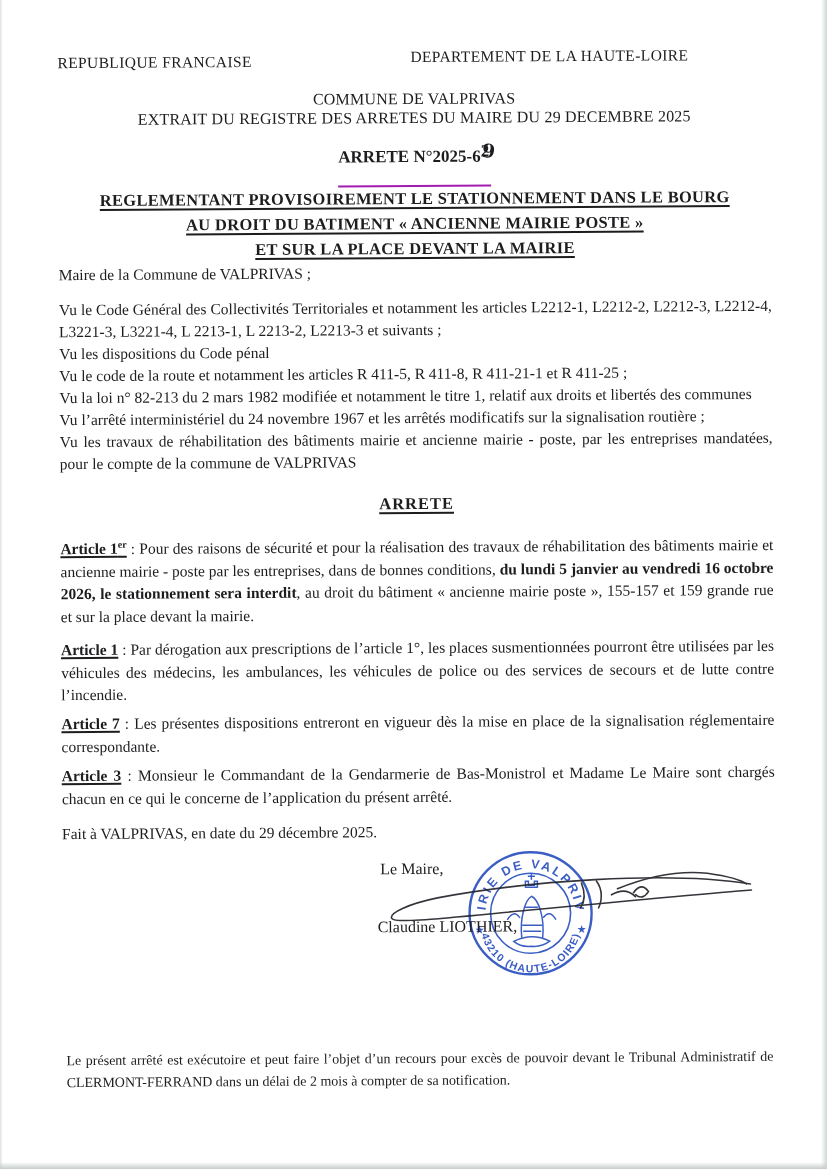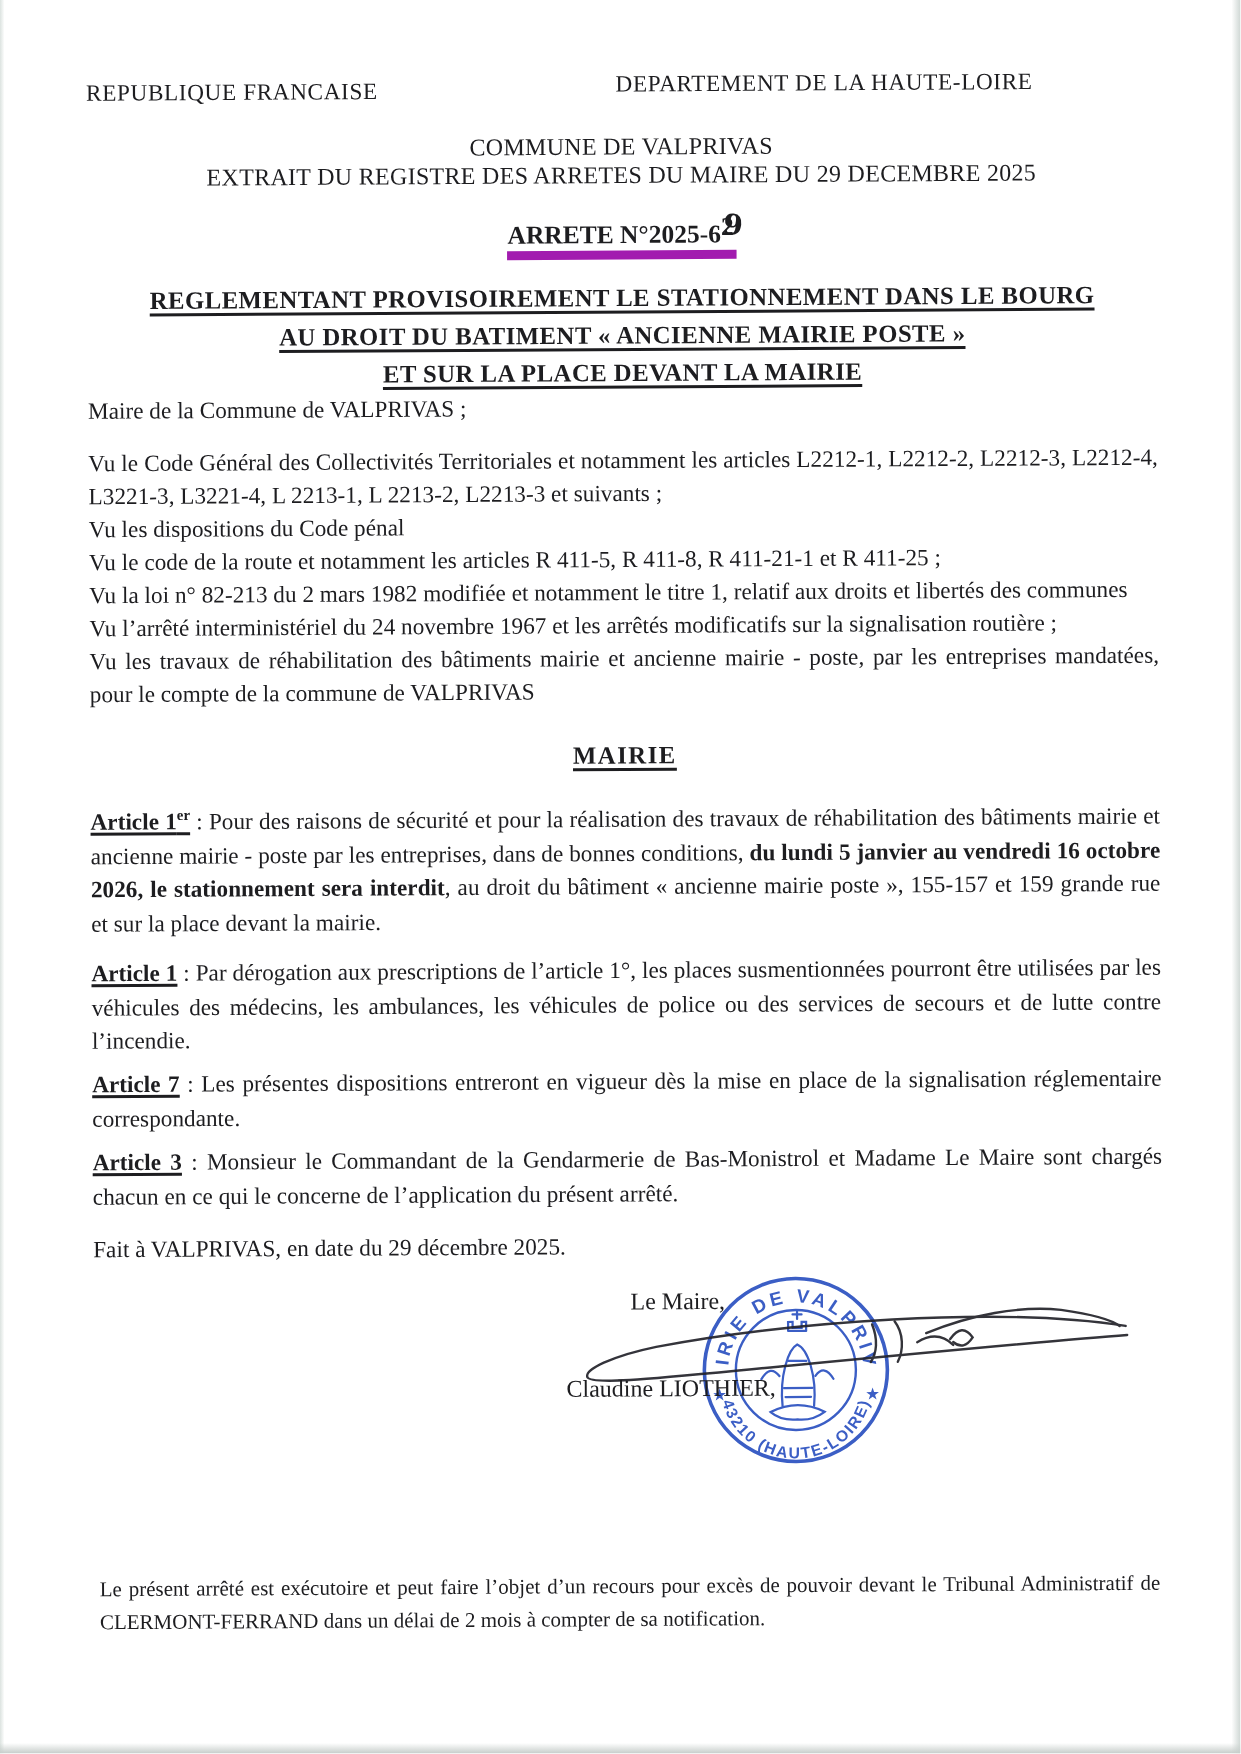--- a/index.html
+++ b/index.html
@@ -8,21 +8,21 @@
     background:#ffffff;
     font-family:"Liberation Serif","DejaVu Serif",serif;
     color:#1d1d20;
   }
   .sheet{position:absolute;inset:0;transform:rotate(-0.35deg);transform-origin:50% 0;}
   .abs{position:absolute;}
   .hdr{font-size:15.5px;letter-spacing:.4px;}
   .center{left:0;width:827px;text-align:center;}
   .caps-line{font-size:16px;letter-spacing:.2px;}
   .arrete-no{font-size:17px;font-weight:bold;}
-  .arrete-no .und{border-bottom:6px solid #a21caf;padding-bottom:0;display:inline-block;}
+  .arrete-no .und{border-bottom:2px solid #a21caf;padding-bottom:18px;display:inline-block;}
   .ovr{position:relative;display:inline-block;width:10px;height:20px;}
   .ovr .typed{position:absolute;left:0;top:0;}
   .ovr .hand{position:absolute;left:1px;top:-2px;transform:rotate(7deg);font-size:19px;font-family:"DejaVu Serif",serif;}
   .title-block{font-size:16.5px;font-weight:bold;line-height:25px;letter-spacing:.3px;}
   .title-line{text-decoration:underline;text-decoration-thickness:1.5px;text-underline-offset:3px;}
   .body-txt{font-size:15.5px;line-height:22px;}
   .vu-par{margin:0;text-align:justify;}
   .arrete-head{font-size:16.5px;font-weight:bold;letter-spacing:1px;}
   .arrete-head .u{text-decoration:underline;text-decoration-thickness:1.5px;text-underline-offset:3px;}
   .article{left:57px;width:713px;font-size:15.5px;line-height:22.5px;text-align:justify;}
@@ -66,31 +66,31 @@
   <div class="abs body-txt" style="left:57px;top:297px;width:713px;">
       <p class="vu-par">Vu le Code Général des Collectivités Territoriales et notamment les articles L2212-1, L2212-2, L2212-3, L2212-4, L3221-3, L3221-4, L 2213-1, L 2213-2, L2213-3 et suivants ;</p>
       <p class="vu-par">Vu les dispositions du Code pénal</p>
       <p class="vu-par">Vu le code de la route et notamment les articles R 411-5, R 411-8, R 411-21-1 et R 411-25 ;</p>
       <p class="vu-par">Vu la loi n° 82-213 du 2 mars 1982 modifiée et notamment le titre 1, relatif aux droits et libertés des communes</p>
       <p class="vu-par">Vu l’arrêté interministériel du 24 novembre 1967 et les arrêtés modificatifs sur la signalisation routière ;</p>
       <p class="vu-par">Vu les travaux de réhabilitation des bâtiments mairie et ancienne mairie - poste, par les entreprises mandatées, pour le compte de la commune de VALPRIVAS</p>
     </div>
 
   <div class="abs center arrete-head" style="top:494px;">
-    <span class="u">MAIRIE</span>
+    <span class="u">ARRETE</span>
   </div>
 
   <div class="abs article" style="top:532px;"><span class="art-label">Article 1<sup>er</sup></span><span> : Pour des raisons de sécurité et pour la réalisation des travaux de réhabilitation des bâtiments mairie et ancienne mairie - poste par les entreprises, dans de bonnes conditions, </span><b>du lundi 5 janvier au vendredi 16 octobre 2026, le stationnement sera interdit</b><span>, au droit du bâtiment « ancienne mairie poste », 155-157 et 159 grande rue et sur la place devant la mairie.</span></div>
   <div class="abs article" style="top:637px;"><span class="art-label">Article 1</span><span> : Par dérogation aux prescriptions de l’article 1°, les places susmentionnées pourront être utilisées par les véhicules des médecins, les ambulances, les véhicules de police ou des services de secours et de lutte contre l’incendie.</span></div>
   <div class="abs article" style="top:711px;"><span class="art-label">Article 7</span><span> : Les présentes dispositions entreront en vigueur dès la mise en place de la signalisation réglementaire correspondante.</span></div>
   <div class="abs article" style="top:763px;"><span class="art-label">Article 3</span><span> : Monsieur le Commandant de la Gendarmerie de Bas-Monistrol et Madame Le Maire sont chargés chacun en ce qui le concerne de l’application du présent arrêté.</span></div>
 
   <div class="abs body-txt" style="left:57px;top:821px;width:713px;">Fait à VALPRIVAS, en date du 29 décembre 2025.</div>
 
-  <div class="abs sig-line" style="left:375px;top:860px;margin-left:40px;">Le Maire,</div>
+  <div class="abs sig-line" style="left:375px;top:860px;">Le Maire,</div>
 
   <svg class="abs" style="left:370px;top:842px;" width="410" height="152" viewBox="0 0 410 152">
     <defs>
       <path id="arcTop" d="M 110,72 A 45,45 0 1 1 200,72"></path>
       <path id="arcBot" d="M 104,80 A 51,51 0 0 0 206,80"></path>
     </defs>
 
     <g stroke="#3b5ec5" fill="none" stroke-width="2">
       <circle cx="155" cy="72" r="61" stroke-width="2.4"></circle>
       <circle cx="155" cy="72" r="40" stroke-width="1.6"></circle>

